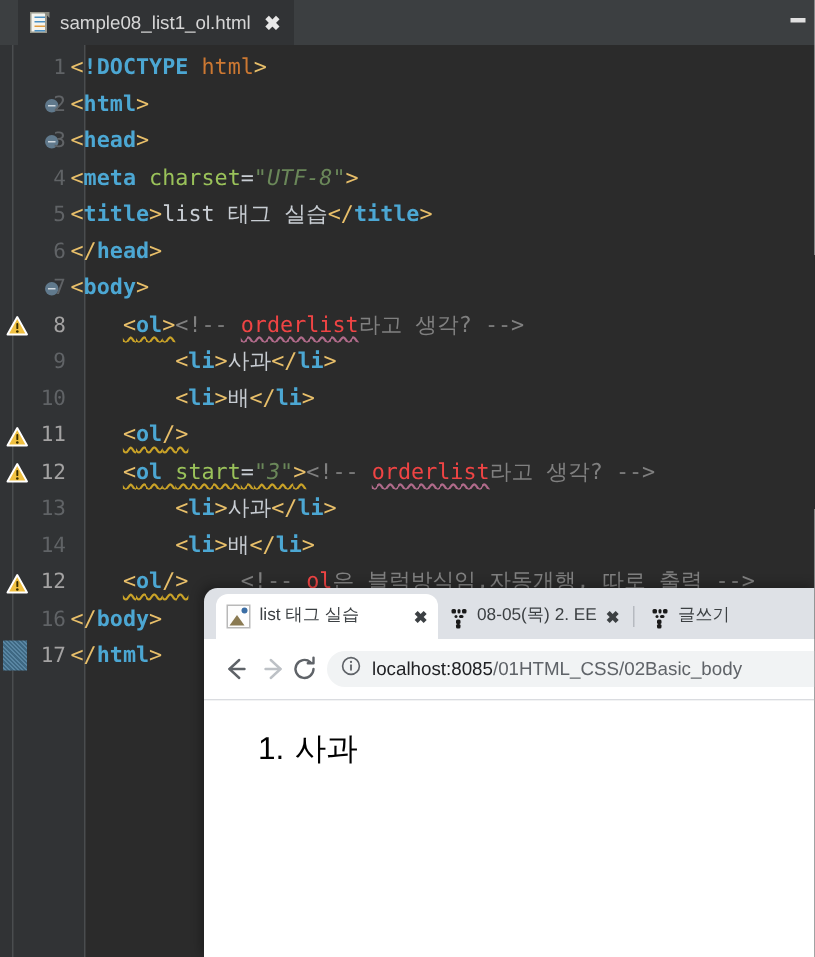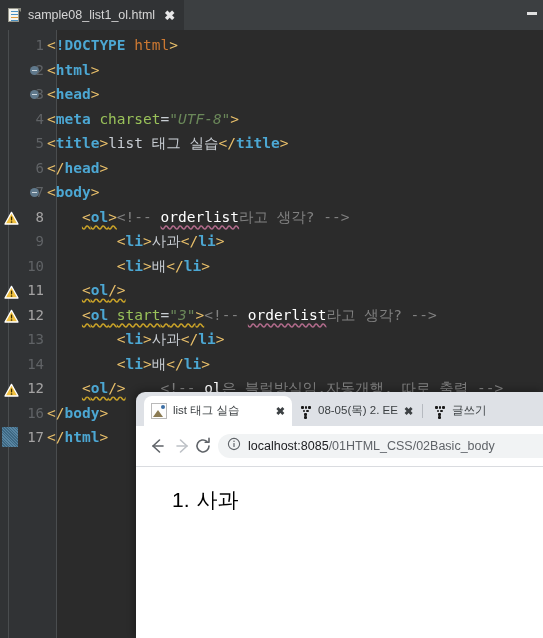--- a/index.html
+++ b/index.html
@@ -28,21 +28,21 @@
     width: 543px; height: 30px;
     background: #3c3f41;
   }
   #editor-tabstrip {
     position: absolute;
     left: 0; top: 0;
     width: 543px; height: 30px;
   }
   .etab {
     position: absolute;
-    left: 0; top: 0px;
+    left: 12px; top: 0px;
     height: 30px;
     display: flex;
     align-items: center;
     gap: 7px;
     padding: 0 9px 0 8px;
     background: #313335;
     box-sizing: border-box;
   }
   .etab-icon {
     width: 13px; height: 15px;
@@ -177,21 +177,21 @@
   }
   
   .t-tag     { color: #e8bf6a; }
   .t-name    { color: #4ca7d3; font-weight: bold; }
   .t-attr    { color: #9ac25a; text-align: right; }
   .t-val     { color: #6a8759; font-style: italic; }
   .t-doctype { color: #4ca7d3; font-weight: bold; }
   .t-dtname  { color: #cc7832; }
   .t-plain   { color: #c8cdd3; }
   .t-comment { color: #808080; }
-  .t-ident   { color: #ffffff; text-decoration: underline; }
+  .t-ident   { color: #ef4444; text-decoration: underline; }
   .u-warn {
     text-decoration: underline;
     text-decoration-style: wavy;
     text-decoration-color: #c9a227;
     text-underline-offset: 3px;
   }
   .u-err {
     text-decoration: underline;
     text-decoration-style: wavy;
     text-decoration-color: #b06a8a;

